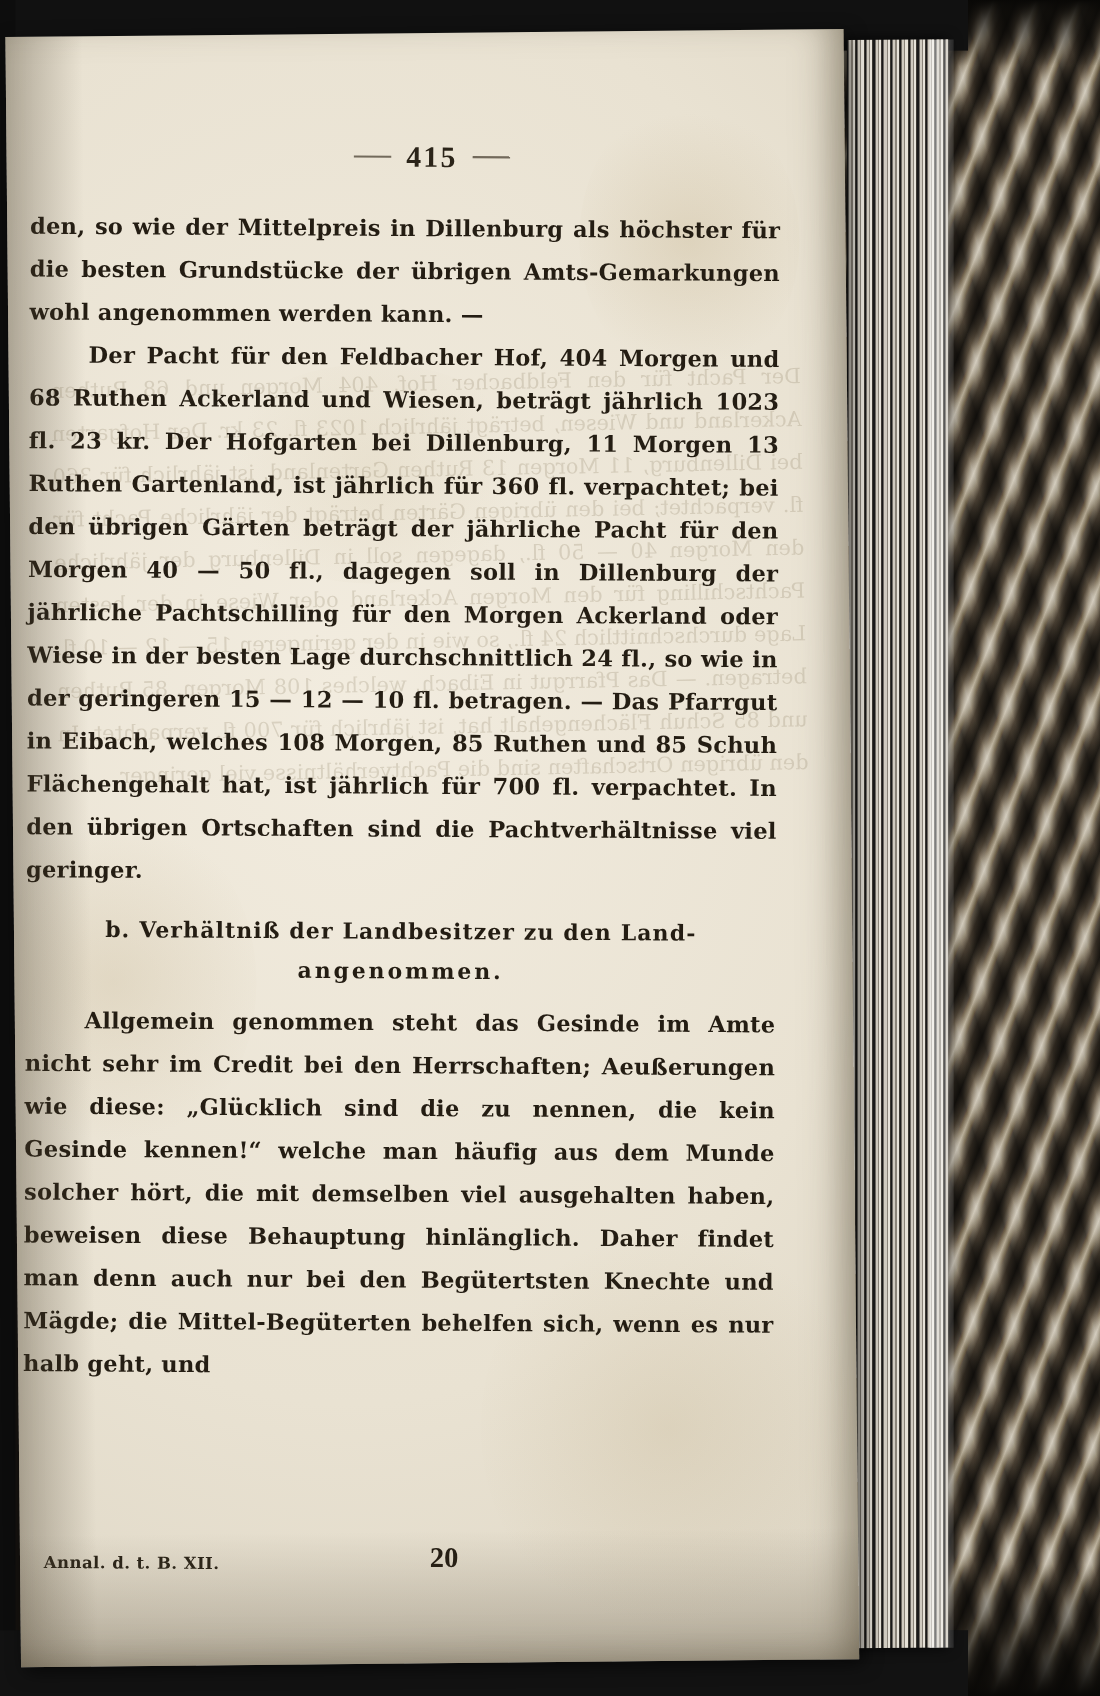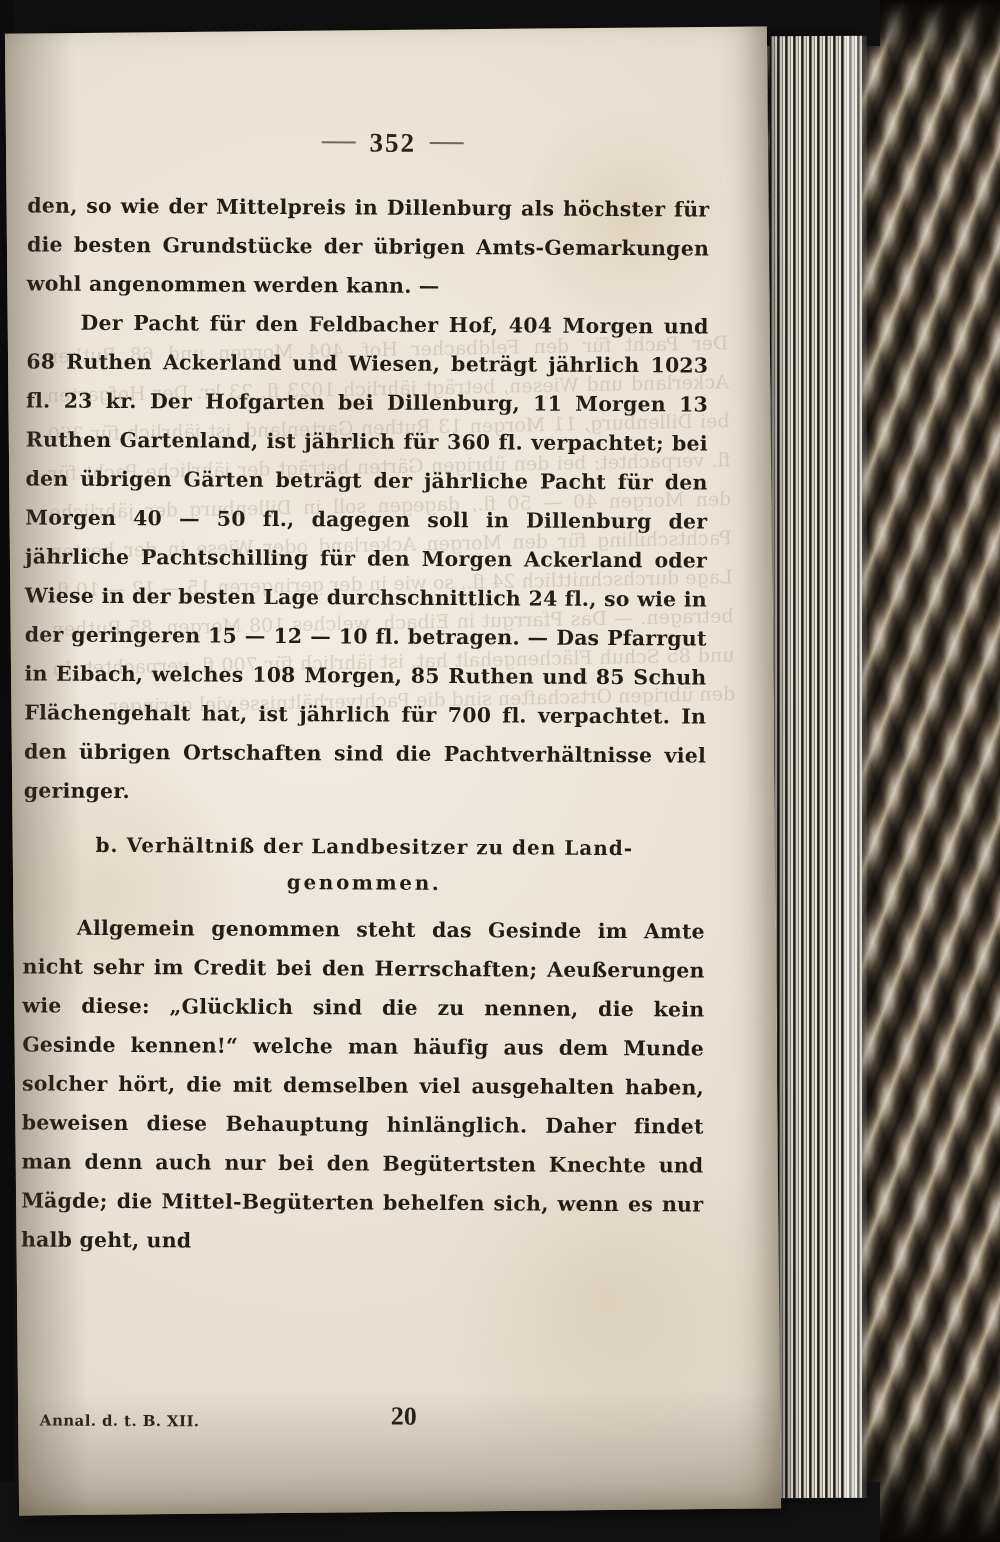--- a/index.html
+++ b/index.html
@@ -294,30 +294,30 @@
     <div class="stain s1"></div>
     <div class="stain s2"></div>
     <div class="stain s3"></div>
     <div class="stain s4"></div>
 
     <div class="showthrough">Der Pacht für den Feldbacher Hof, 404 Morgen und 68 Ruthen Ackerland und Wiesen, beträgt jährlich 1023 fl. 23 kr. Der Hofgarten bei Dillenburg, 11 Morgen 13 Ruthen Gartenland, ist jährlich für 360 fl. verpachtet; bei den übrigen Gärten beträgt der jährliche Pacht für den Morgen 40 — 50 fl., dagegen soll in Dillenburg der jährliche Pachtschilling für den Morgen Ackerland oder Wiese in der besten Lage durchschnittlich 24 fl., so wie in der geringeren 15 — 12 — 10 fl. betragen. — Das Pfarrgut in Eibach, welches 108 Morgen, 85 Ruthen und 85 Schuh Flächengehalt hat, ist jährlich für 700 fl. verpachtet. In den übrigen Ortschaften sind die Pachtverhältnisse viel geringer.</div>
 
     <div class="text-block">
 
       <div class="folio">
-        <span class="rule-l"></span><span>352</span><span class="rule-r"></span>
+        <span class="rule-l"></span><span>415</span><span class="rule-r"></span>
       </div>
 
       <div class="body fraktur">
         <p class="noindent">den, so wie der Mittelpreis in Dillenburg als höchster für die besten Grundstücke der übrigen Amts-Gemarkungen wohl angenommen werden kann. —</p>
         <p>Der Pacht für den Feldbacher Hof, 404 Morgen und 68 Ruthen Ackerland und Wiesen, beträgt jährlich 1023 fl. 23 kr. Der Hofgarten bei Dillenburg, 11 Morgen 13 Ruthen Gartenland, ist jährlich für 360 fl. verpachtet; bei den übrigen Gärten beträgt der jährliche Pacht für den Morgen 40 — 50 fl., dagegen soll in Dillenburg der jährliche Pachtschilling für den Morgen Ackerland oder Wiese in der besten Lage durchschnittlich 24 fl., so wie in der geringeren 15 — 12 — 10 fl. betragen. — Das Pfarrgut in Eibach, welches 108 Morgen, 85 Ruthen und 85 Schuh Flächengehalt hat, ist jährlich für 700 fl. verpachtet. In den übrigen Ortschaften sind die Pachtverhältnisse viel geringer.</p>
 
         <div class="subhead">
           <span class="lead">b. Verhältniß der Landbesitzer zu den Land-</span><br>
-          <span>genommen.</span>
+          <span>angenommen.</span>
         </div>
 
         <p>Allgemein genommen steht das Gesinde im Amte nicht sehr im Credit bei den Herrschaften; Aeußerungen wie diese: „Glücklich sind die zu nennen, die kein Gesinde kennen!“ welche man häufig aus dem Munde solcher hört, die mit demselben viel ausgehalten haben, beweisen diese Behauptung hinlänglich. Daher findet man denn auch nur bei den Begütertsten Knechte und Mägde; die Mittel-Begüterten behelfen sich, wenn es nur halb geht, und</p>
       </div>
     </div>
 
     <div class="footline">
       <div class="sig-left">Annal. d. t. B. XII.</div>
       <div class="sig-num">20</div>
     </div>

